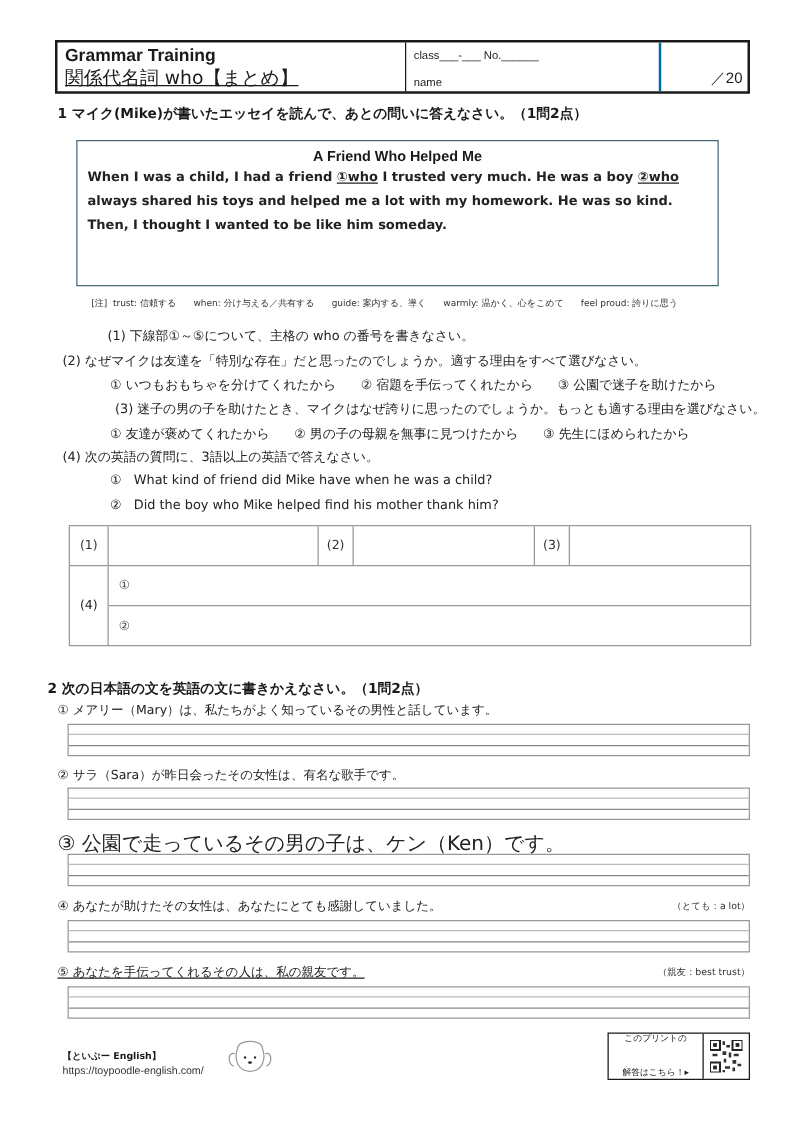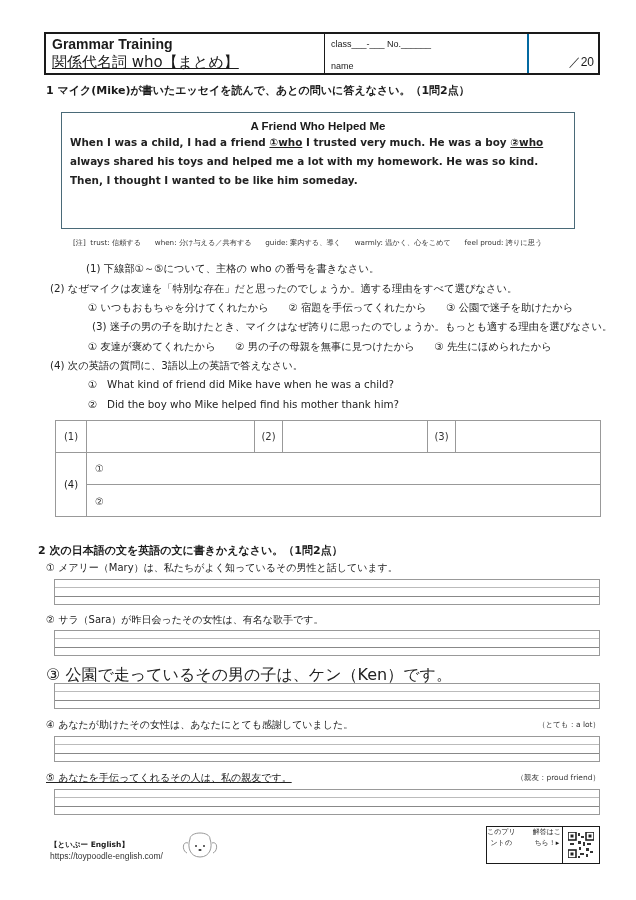--- a/index.html
+++ b/index.html
@@ -40,21 +40,21 @@
   .wl { position: absolute; left: 54px; width: 546px; height: 26px; border: 1px solid #999; }
   .wl::before { content: ""; position: absolute; left: 0; right: 0; top: 7px; border-top: 1px solid #bbb; }
   .wl::after { content: ""; position: absolute; left: 0; right: 0; top: 16px; border-top: 1px solid #888; }
   .hint { position: absolute; right: 36px; font-size: 7.5px; color: #333; }
 
   
   .brand { position: absolute; left: 50px; top: 840px; font-size: 7.5px; font-weight: bold; }
   .url { position: absolute; left: 50px; top: 851px; font-family: "Liberation Sans", sans-serif; font-size: 8.5px; color: #333; }
   .dog { position: absolute; left: 180px; top: 829px; }
   .qrbox { position: absolute; left: 486px; top: 826px; width: 114px; height: 38px; border: 1.5px solid #1a1a1a; display: flex; }
-  .qrbox .txt { width: 76px; border-right: 1px solid #1a1a1a; font-size: 7px; text-align: center; display:flex; flex-direction:row; justify-content:center; line-height: 11px; gap: 16px; }
+  .qrbox .txt { width: 76px; border-right: 1px solid #1a1a1a; font-size: 7px; text-align: center; display:flex; flex-direction:column; justify-content:center; line-height: 11px; gap: 16px; }
   .qrbox .qr { flex: 1; display:flex; align-items:center; justify-content:center; }
 </style>
 </head>
 <body>
 
 <div class="hdr">
   <div class="hdr-title">
     <div class="en">Grammar Training</div>
     <div class="jp">関係代名詞  who【まとめ】</div>
   </div>
@@ -111,21 +111,21 @@
 <div class="wl" style="top:630px;"></div>
 
 <div class="q" style="left:46px;top:665px;font-size:16px;">③ 公園で走っているその男の子は、ケン（Ken）です。</div>
 <div class="wl" style="top:683px;"></div>
 
 <div class="q" style="left:46px;top:718px;font-size:10px;">④ あなたが助けたその女性は、あなたにとても感謝していました。</div>
 <div class="hint" style="top:720px;">（とても：a lot）</div>
 <div class="wl" style="top:736px;"></div>
 
 <div class="q" style="left:46px;top:771px;font-size:10px;text-decoration:underline;">⑤ あなたを手伝ってくれるその人は、私の親友です。</div>
-<div class="hint" style="top:773px;">（親友：proud friend）</div>
+<div class="hint" style="top:773px;">（親友：best trust）</div>
 <div class="wl" style="top:789px;"></div>
 
 <div class="brand">【といぷー English】</div>
 <div class="url">https://toypoodle-english.com/</div>
 <div class="dog">
   <svg width="40" height="32" viewBox="0 0 40 32">
     <path d="M8 14 C2 12 2 22 7 24 M32 14 C38 12 38 22 33 24" fill="none" stroke="#999" stroke-width="1"></path>
     <path d="M10 10 C10 2 30 2 30 10 C33 18 30 28 20 28 C10 28 7 18 10 10 Z" fill="#fff" stroke="#999" stroke-width="1"></path>
     <circle cx="16" cy="17" r="1" fill="#333"></circle>
       <circle cx="24" cy="17" r="1" fill="#333"></circle>

